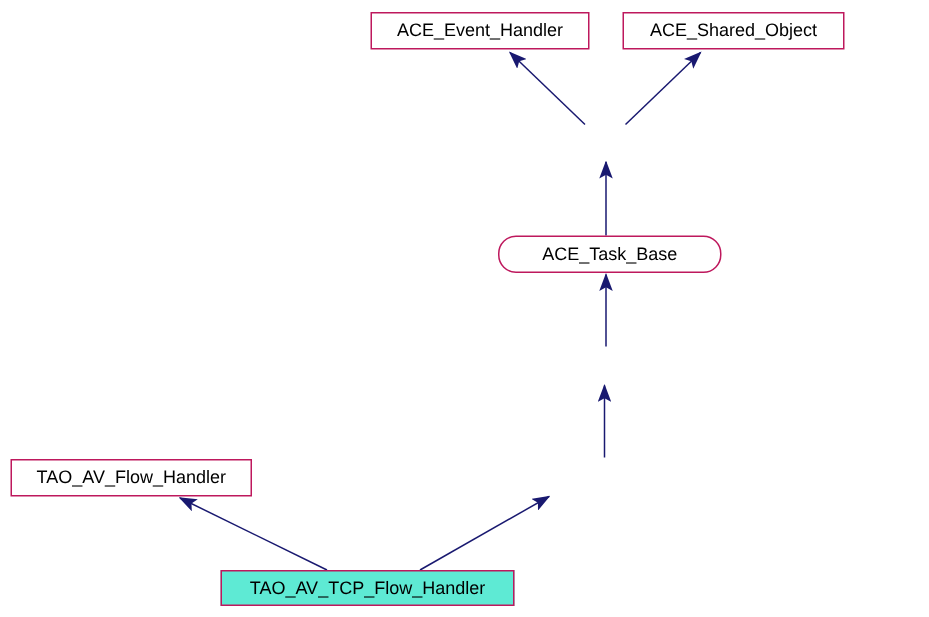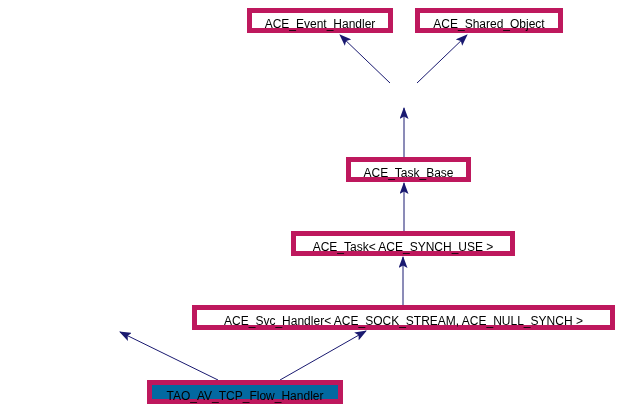--- a/index.html
+++ b/index.html
@@ -20,39 +20,39 @@
     left: 0;
     top: 0;
     width: 619px;
     height: 411px;
     z-index: 1;
   }
   .node {
     position: absolute;
     box-sizing: border-box;
     height: 25px;
-    border: 5px solid #be185d;
+    border: 1px solid #be185d;
     background: #ffffff;
     color: #000000;
     font-size: 12px;
     line-height: 23px;
     text-align: center;
     white-space: nowrap;
     z-index: 2;
     cursor: pointer;
   }
   .node.current {
-    background: #0369a1;
+    background: #5eead4;
     cursor: default;
   }
   
   #n0 { left: 247px; top: 8px;   width: 146px; }
   #n1 { left: 415px; top: 8px;   width: 148px; text-align: center; }
   #n2 { left: 331px; top: 82px;  width: 148px; }
-  #n3 { left: 346px; top: 157px; width: 125px; }
+  #n3 { left: 332px; top: 157px; width: 149px; border-radius: 12px; }
   #n4 { left: 291px; top: 231px; width: 224px; }
   #n5 { left: 7px;   top: 306px; width: 161px; }
   #n6 { left: 192px; top: 305px; width: 423px; }
   #n7 { left: 147px; top: 380px; width: 196px; height: 24px; line-height: 22px; }
   .edge-line {
     stroke: #191970;
     stroke-width: 1;
     fill: none;
   }
 </style>
@@ -72,17 +72,16 @@
     <line class="edge-line" x1="404" y1="157" x2="404" y2="108" marker-end="url(#arrow)"></line>
     <line class="edge-line" x1="404" y1="231" x2="404" y2="183" marker-end="url(#arrow)"></line>
     <line class="edge-line" x1="403" y1="305" x2="403" y2="257" marker-end="url(#arrow)"></line>
     <line class="edge-line" x1="218" y1="380" x2="120" y2="332" marker-end="url(#arrow)"></line>
     <line class="edge-line" x1="280" y1="380" x2="366" y2="331" marker-end="url(#arrow)"></line>
   </svg>
 
   <div id="n0" class="node">ACE_Event_Handler</div>
   <div id="n1" class="node">ACE_Shared_Object</div>
   <div id="n3" class="node">ACE_Task_Base</div>
-  <div id="n4" class="node">ACE_Task&lt; ACE_SYNCH_USE &gt;</div>
-  <div id="n6" class="node">ACE_Svc_Handler&lt; ACE_SOCK_STREAM, ACE_NULL_SYNCH &gt;</div>
+  <div id="n5" class="node">TAO_AV_Flow_Handler</div>
   <div id="n7" class="node current">TAO_AV_TCP_Flow_Handler</div>
 
 </div>
 
 </body></html>

